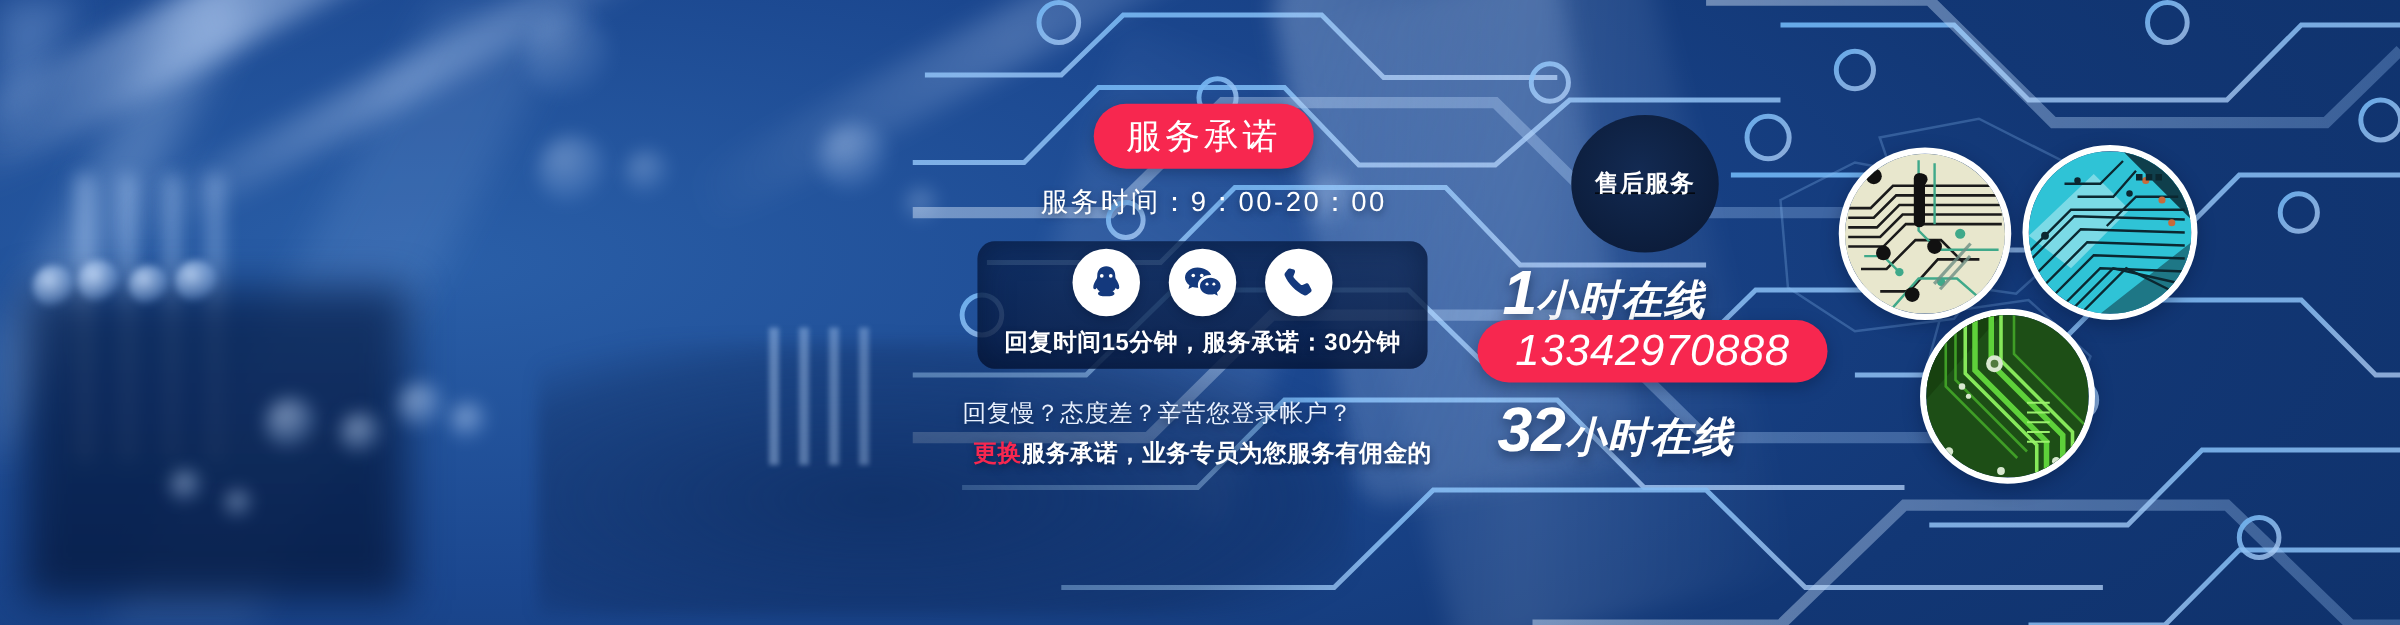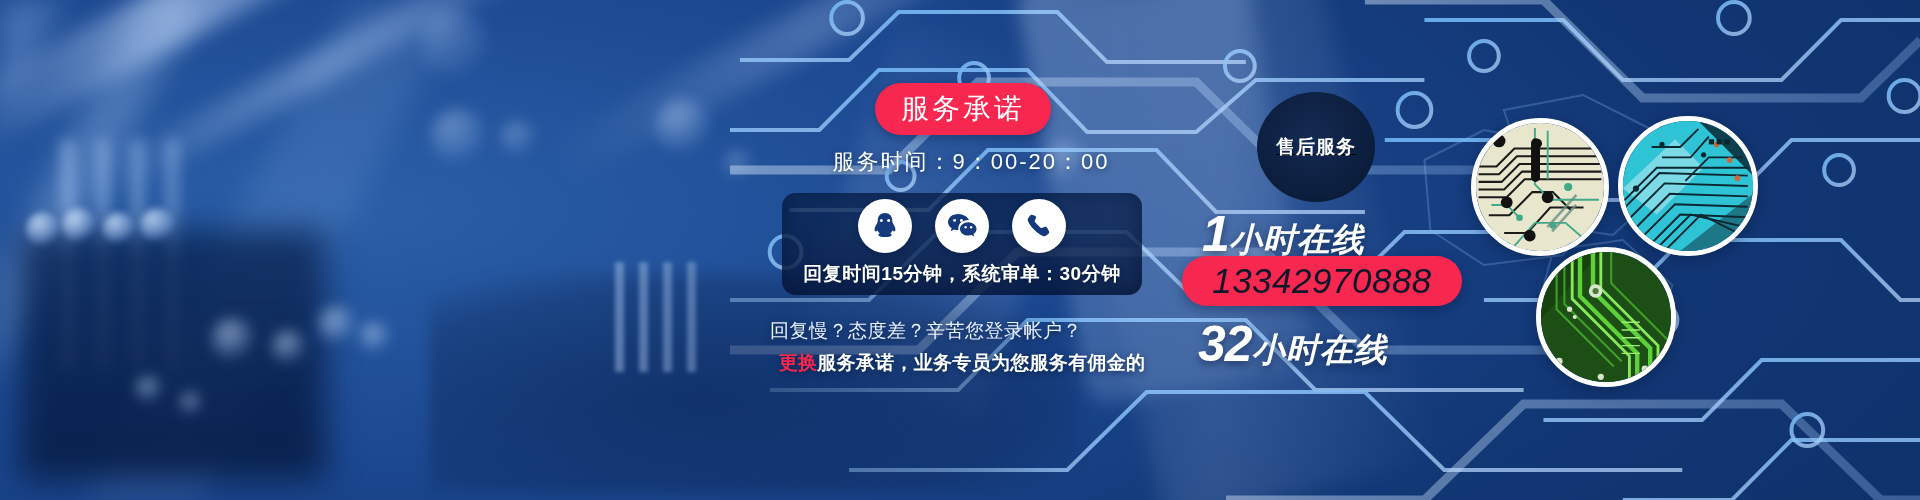--- a/index.html
+++ b/index.html
@@ -156,21 +156,21 @@
   #slogan-24{left:1198px;top:315px;}
 
   .phone-pill{
     position:absolute;left:1182px;top:256px;
     width:280px;height:50px;border-radius:25px;
     background:#f7274f;
     display:flex;align-items:center;justify-content:center;
     box-shadow:0 4px 12px rgba(5,22,56,.38);
   }
   .phone-pill span{
-    color:#0f172a;font-size:35px;font-style:italic;letter-spacing:.5px;
+    color:#ffffff;font-size:35px;font-style:italic;letter-spacing:.5px;
   }
 
   
   .photo{
     position:absolute;border-radius:50%;
     border:5px solid #ffffff;
     box-shadow:0 4px 14px rgba(4,18,48,.35);
     overflow:hidden;
   }
   #photo-1{left:1471px;top:118px;width:128px;height:128px;}
@@ -302,21 +302,21 @@
         <circle cx="26.1" cy="18.3" r="1.2" fill="#ffffff"></circle>
       </svg>
     </div>
     <div class="ic">
       <svg width="30" height="30" viewBox="0 0 32 32" fill="#14397d">
         <path d="M9.2 4.2c-.9-.5-2-.2-2.6.6L4.4 7.6c-.6.8-.7 1.8-.3 2.7 1.5 3.5 3.8 6.8 6.8 9.7 2.9 2.9 6.2 5.3 9.7 6.8.9.4 1.9.2 2.7-.3l2.8-2.2c.8-.6 1.1-1.7.6-2.6l-2.1-3.9c-.5-.9-1.6-1.3-2.5-.9l-2.9 1.2c-.5.2-1 .1-1.4-.2-1.1-.9-2.2-1.9-3.2-2.9-1-1-2-2.1-2.9-3.2-.3-.4-.4-.9-.2-1.4l1.2-2.9c.4-.9 0-2-.9-2.5L9.2 4.2z"></path>
       </svg>
     </div>
   </div>
 
-  <div class="reply-line">回复时间15分钟，系统审单：30分钟</div>
+  <div class="reply-line">回复时间15分钟，服务承诺：30分钟</div>
 
   <div class="q-line">回复慢？态度差？辛苦您登录帐户？</div>
 
   <div class="cta-line">
     <span class="hl">更换</span><span>服务承诺，业务专员为您服务有佣金的</span>
   </div>
 
   <div class="aftersale-circle">
     <span>售后服务</span>
   </div>

